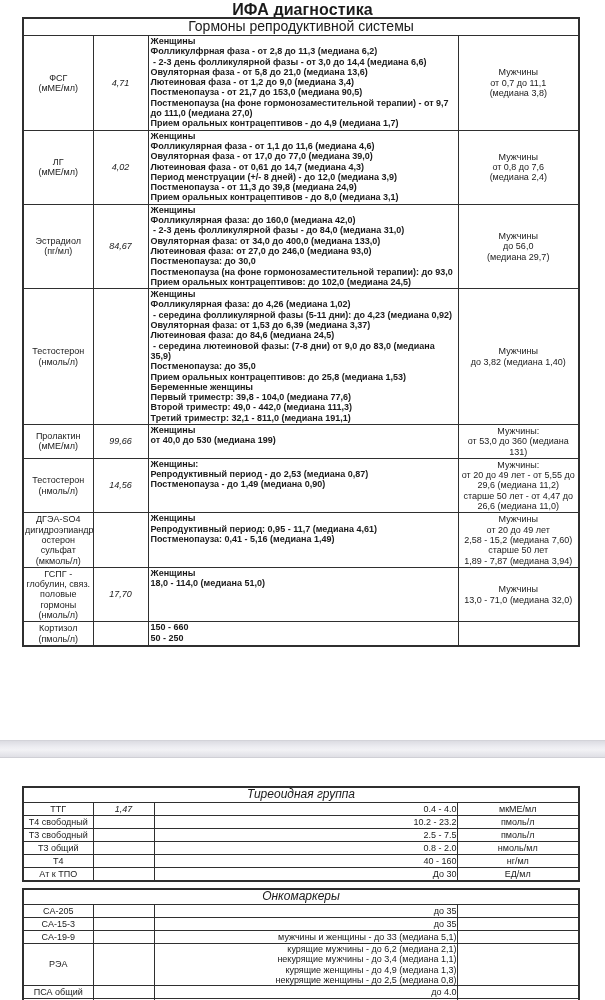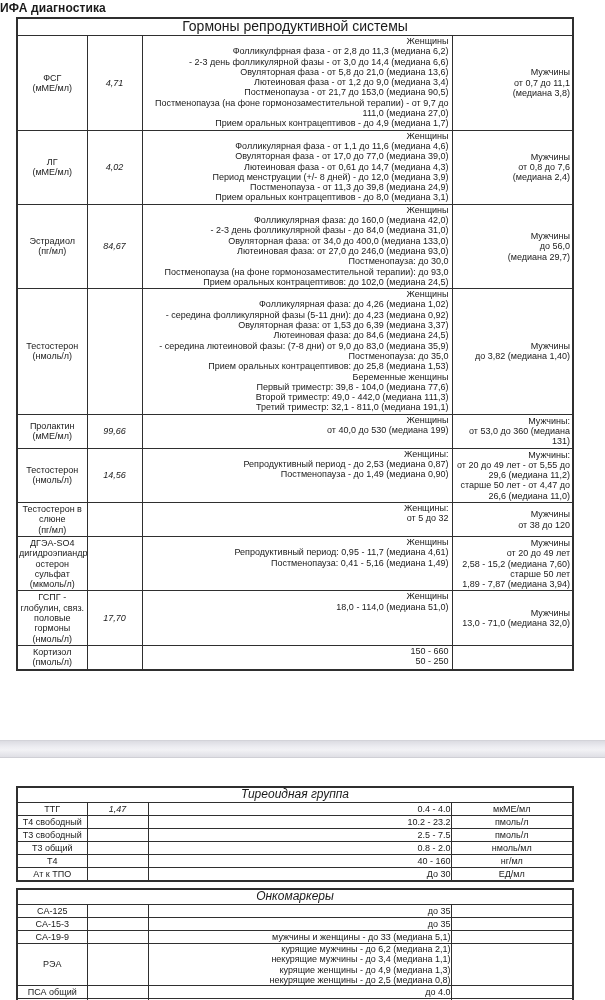--- a/index.html
+++ b/index.html
@@ -4,42 +4,42 @@
 <style>
   :root { --border:#2f2f2f; --sep:#e6e6ea; }
   html,body { margin:0; padding:0; }
   body {
     width:605px; height:1000px; background:#ffffff; position:relative;
     font-family:"Liberation Sans", sans-serif; color:#1a1a1a;
     -webkit-font-smoothing:antialiased;
   }
   .doc-title {
     position:absolute; top:1px; left:0; width:605px;
-    font-size:12px; font-weight:600; letter-spacing:0.1px;
+    text-align:center; font-size:16px; font-weight:600; letter-spacing:0.1px;
   }
   table.tbl {
-    position:absolute; left:16px; width:556px;
+    position:absolute; left:22px; width:556px;
     border-collapse:collapse; table-layout:fixed;
     border:2px solid var(--border);
     font-size:9px; line-height:10.3px;padding-left:48px;
   }
   #t1 { top:17px; }
   #t2 { top:786px; }
   #t3 { top:888px; }
   th.section {
     border:1px solid var(--border); font-weight:normal;
     text-align:center; padding:0 0 1px 0;
   }
   #t1 th.section { font-size:14px; height:15px; }
   #t2 th.section, #t3 th.section { font-size:12px; height:13px;font-style:italic; }
   td { border:1px solid var(--border); padding:0; overflow:hidden; }
   .c-name  { text-align:center; vertical-align:middle; white-space:pre-line; padding:1px 1px; }
   .c-val   { text-align:center; vertical-align:middle;font-style:italic; }
-  .c-desc  { text-align:right;  vertical-align:top;    white-space:pre-line; padding:0 3px 1px 2px; }
-  .c-men   { text-align:right; vertical-align:middle; white-space:pre-line; padding:1px 2px; }
+  .c-desc  { text-align:left;  vertical-align:top;    white-space:pre-line; padding:0 3px 1px 2px;font-weight:bold; }
+  .c-men   { text-align:center; vertical-align:middle; white-space:pre-line; padding:1px 2px; }
   .c-name2 { text-align:center; vertical-align:middle; height:12px; }
   .c-range { text-align:right; vertical-align:middle; white-space:pre-line; height:12px; }
   .c-unit  { text-align:center; vertical-align:middle; height:12px; }
   .page-sep {
     position:absolute; left:0; top:740px; width:605px; height:16px;
     background:linear-gradient(to bottom,#dcdce2 0%,#ececf1 35%,#f2f2f5 55%,#dfdfe5 100%);
     border-top:1px solid #d3d3d9; border-bottom:1px solid #cfcfd5;
   }
 </style>
 </head>
@@ -140,30 +140,20 @@
 (нмоль/л)</td>
         <td class="c-val">14,56</td>
         <td class="c-desc">Женщины:
 Репродуктивный период - до 2,53 (медиана 0,87)
 Постменопауза - до 1,49 (медиана 0,90)</td>
         <td class="c-men">Мужчины:
 от 20 до 49 лет - от 5,55 до 29,6 (медиана 11,2)
 старше 50 лет - от 4,47 до 26,6 (медиана 11,0)</td>
       </tr>
       <tr>
-        <td class="c-name">Тестостерон в
-слюне
-(пг/мл)</td>
-        <td class="c-val"></td>
-        <td class="c-desc">Женщины:
-от 5 до 32</td>
-        <td class="c-men">Мужчины
-от 38 до 120</td>
-      </tr>
-      <tr>
         <td class="c-name">ДГЭА-SO4
 дигидроэпиандр
 остерон
 сульфат
 (мкмоль/л)</td>
         <td class="c-val"></td>
         <td class="c-desc">Женщины
 Репродуктивный период: 0,95 - 11,7 (медиана 4,61)
 Постменопауза: 0,41 - 5,16 (медиана 1,49)</td>
         <td class="c-men">Мужчины
@@ -256,21 +246,21 @@
       <col style="width:303px">
       <col style="width:122px">
   </colgroup>
   <thead>
     <tr>
       <th class="section" colspan="4">Онкомаркеры</th>
     </tr>
   </thead>
   <tbody>
       <tr>
-        <td class="c-name2">СА-125</td>
+        <td class="c-name2">СА-205</td>
         <td class="c-val"></td>
         <td class="c-range">до 35</td>
         <td class="c-unit"></td>
       </tr>
       <tr>
         <td class="c-name2">СА-15-3</td>
         <td class="c-val"></td>
         <td class="c-range">до 35</td>
         <td class="c-unit"></td>
       </tr>

